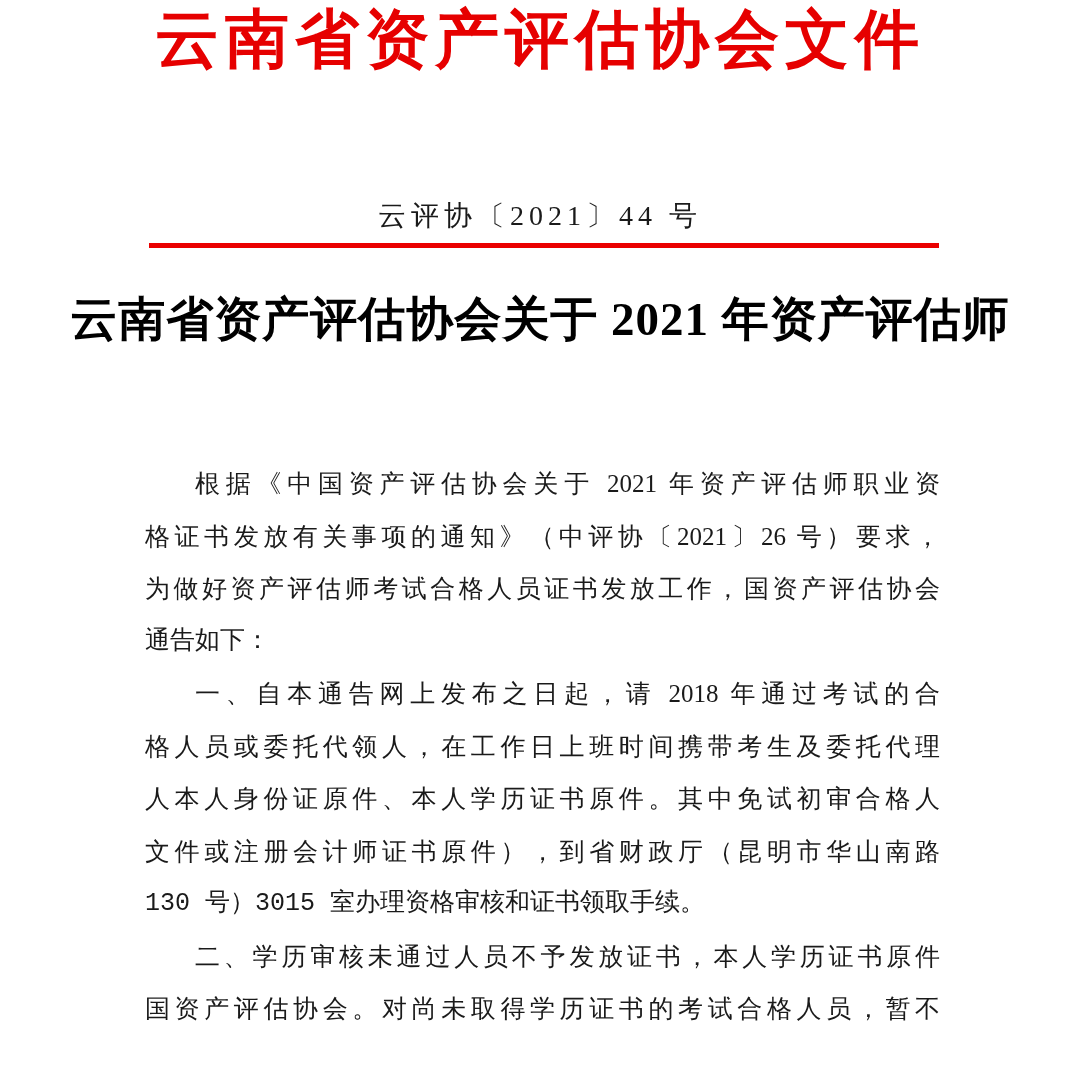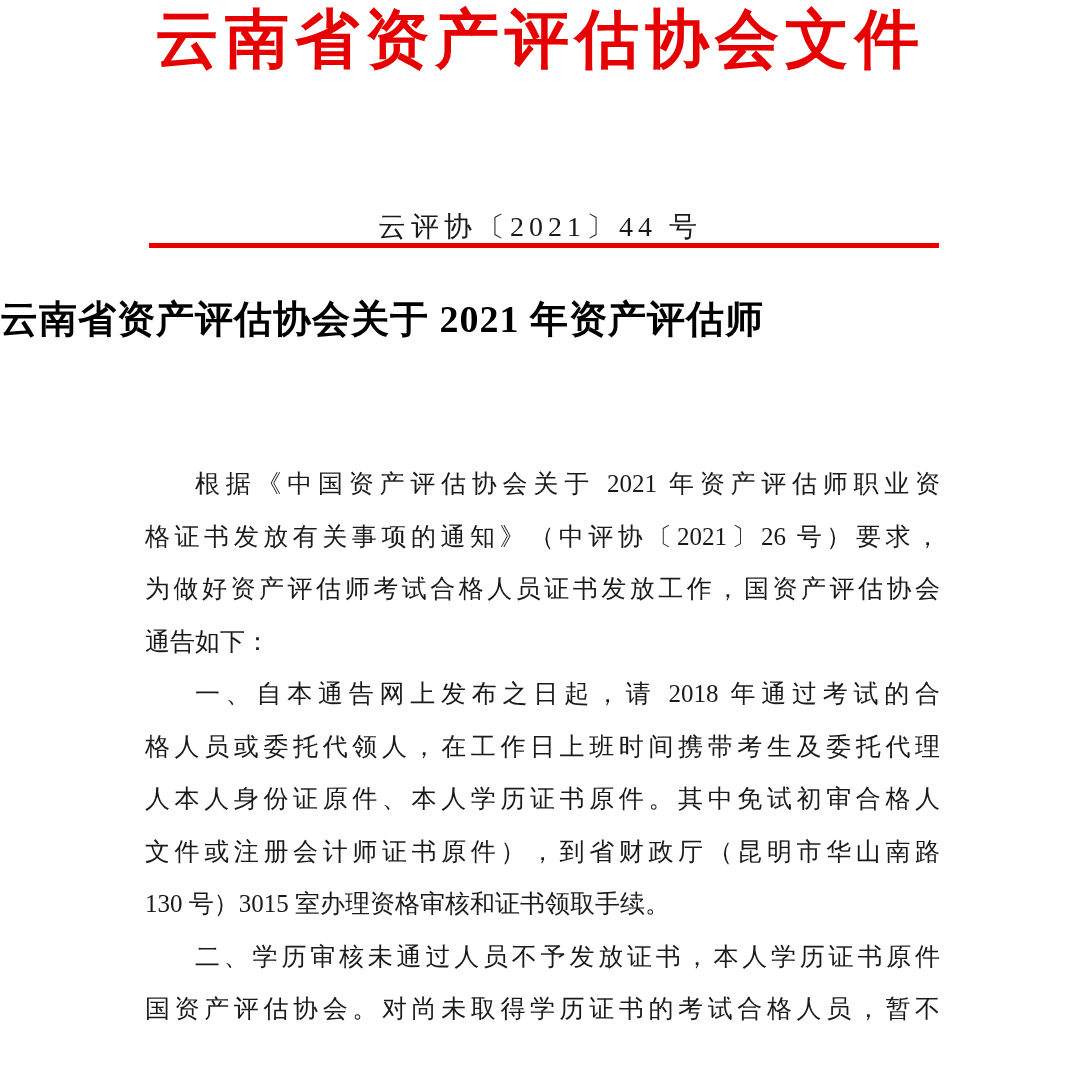--- a/index.html
+++ b/index.html
@@ -24,21 +24,21 @@
     text-align: center;
     font-size: 64px;
     font-weight: bold;
     color: #e60000;
     letter-spacing: 6px;
     white-space: nowrap;
   }
 
   .doc-number {
     position: absolute;
-    top: 200px;
+    top: 189px;
     left: 0;
     width: 100%;
     line-height: 54px;
     text-align: center;
     font-size: 28px;
     letter-spacing: 5px;
     color: #1a1a1a;
     white-space: nowrap;
   }
 
@@ -49,22 +49,22 @@
     width: 790px;
     height: 5px;
     background: #ea0000;
   }
 
   .doc-title {
     position: absolute;
     top: 294px;
     left: 0;
     width: 100%;
-    text-align: left;
-    font-size: 38px;
+    text-align: center;
+    font-size: 47px;
     font-weight: bold;
     line-height: 50px;
     color: #000000;
     letter-spacing: 1px;
   }
 
   .body-text {
     position: absolute;
     top: 458px;
     left: 145px;
@@ -72,21 +72,21 @@
     font-size: 25px;
     line-height: 52.5px;
     color: #1a1a1a;
   }
 
   .line {
     height: 52.5px;
     text-align: justify;
     text-align-last: justify;
   }
-  .line.end { text-align-last: left; }
+  .line.end { text-align-last: left; font-family: Liberation Mono, monospace; }
   .line.indent { text-indent: 2em; }
 </style>
 </head>
 <body>
 
 <div class="page">
 
   <div class="header-title">云南省资产评估协会文件</div>
 
   <div class="doc-number">云评协〔2021〕44 号</div>

